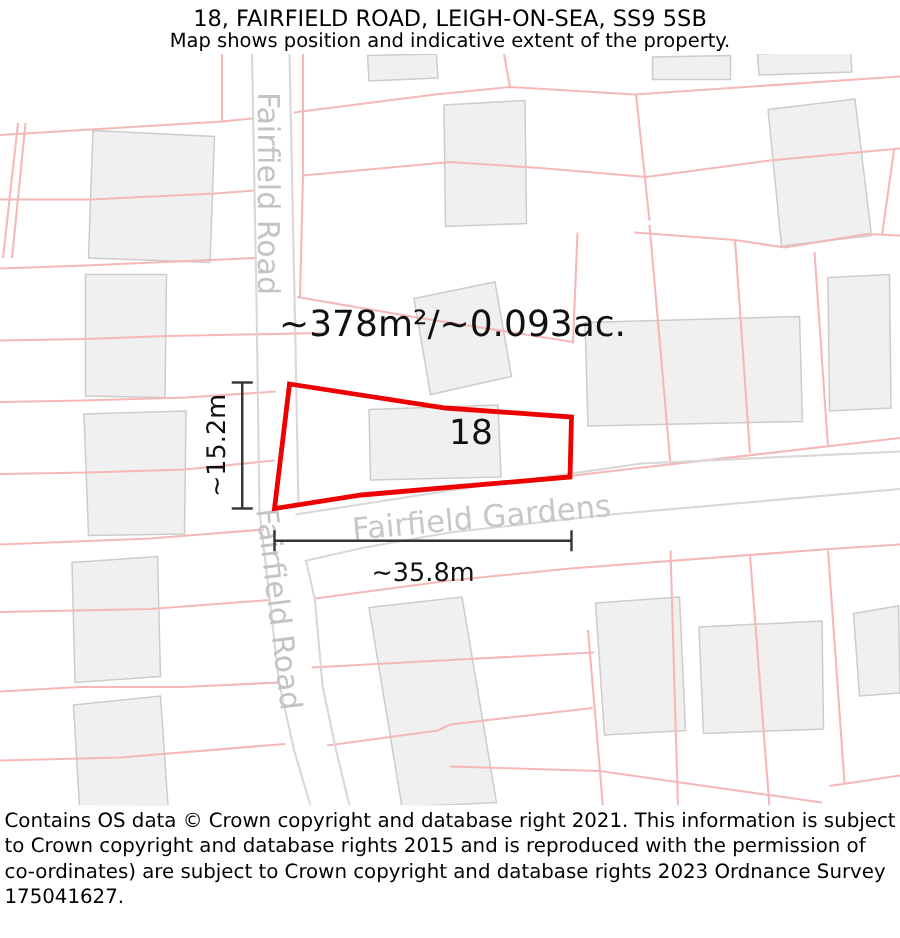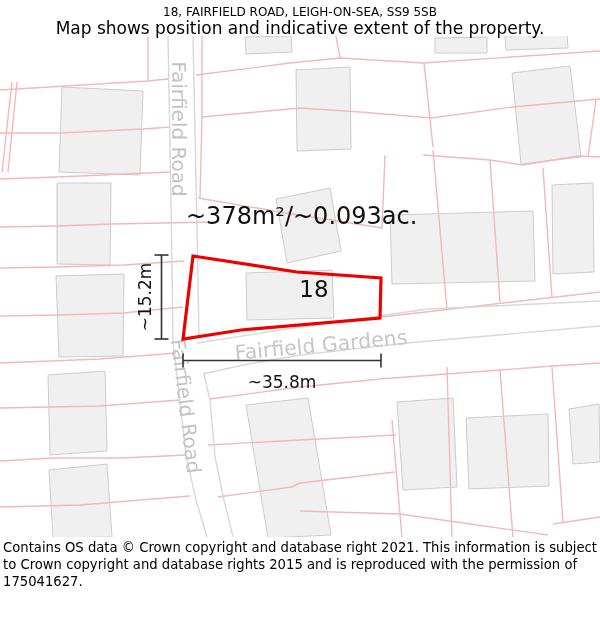--- a/index.html
+++ b/index.html
@@ -1,21 +1,21 @@
 <!DOCTYPE html>
 <html><head>
 <meta charset="utf-8">
 <style>
   html,body{margin:0;padding:0;background:#ffffff;}
   body{width:600px;height:625px;overflow:hidden;position:relative;
        font-family:"DejaVu Sans","Liberation Sans",sans-serif;color:#000;}
   .header{position:absolute;top:0;left:0;width:600px;height:36px;background:#fff;
           text-align:center;z-index:3;}
-  .header .title{font-size:12px;line-height:16px;padding-top:4px;}
-  .header .subtitle{font-size:17px;line-height:16px;}
+  .header .title{font-size:15px;line-height:16px;padding-top:4px;}
+  .header .subtitle{font-size:13px;line-height:16px;}
   .map-wrap{position:absolute;top:36px;left:0;width:600px;height:501px;background:#fff;z-index:1;}
   svg{display:block;}
   .footer{position:absolute;top:537px;left:0;width:600px;height:88px;background:#fff;
           z-index:3;padding:2px 0 0 3px;box-sizing:border-box;}
   .footer div{font-size:13.2px;line-height:17px;white-space:pre;}
 </style>
 </head>
 <body>
 
 <div class="header">
@@ -98,14 +98,15 @@
       <text transform="translate(186,224) rotate(0)" font-size="24" fill="#111111" text-anchor="start" font-family="&quot;DejaVu Sans&quot;,&quot;Liberation Sans&quot;,sans-serif">~378m²/~0.093ac.</text>
       <text transform="translate(314,289) rotate(0)" font-size="23" fill="#111111" text-anchor="middle" font-family="&quot;DejaVu Sans&quot;,&quot;Liberation Sans&quot;,sans-serif" dominant-baseline="central">18</text>
       <text transform="translate(145,297) rotate(-90)" font-size="17" fill="#111111" text-anchor="middle" font-family="&quot;DejaVu Sans&quot;,&quot;Liberation Sans&quot;,sans-serif" dominant-baseline="central">~15.2m</text>
       <text transform="translate(282,382) rotate(0)" font-size="17" fill="#111111" text-anchor="middle" font-family="&quot;DejaVu Sans&quot;,&quot;Liberation Sans&quot;,sans-serif" dominant-baseline="central">~35.8m</text>
     </svg>
 </div>
 
 <div class="footer">
     <div>Contains OS data © Crown copyright and database right 2021. This information is subject</div>
     <div>to Crown copyright and database rights 2015 and is reproduced with the permission of</div>
+    <div>co-ordinates) are subject to Crown copyright and database rights 2023 Ordnance Survey</div>
     <div>175041627.</div>
   </div>
 
 </body></html>

